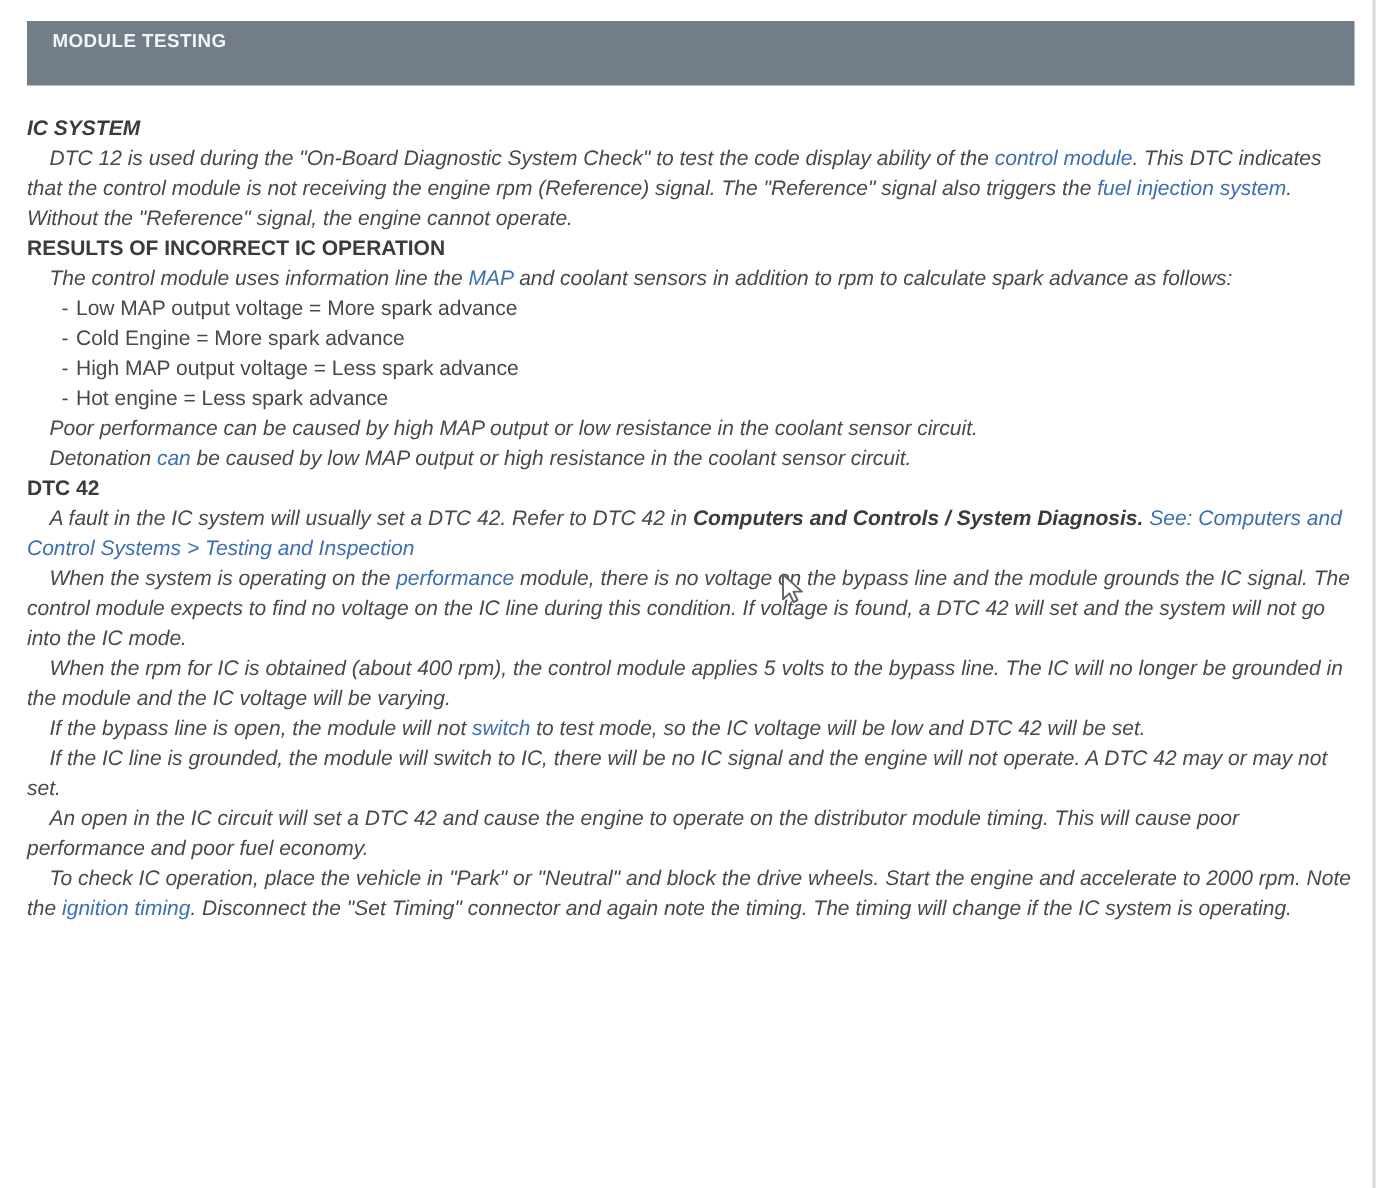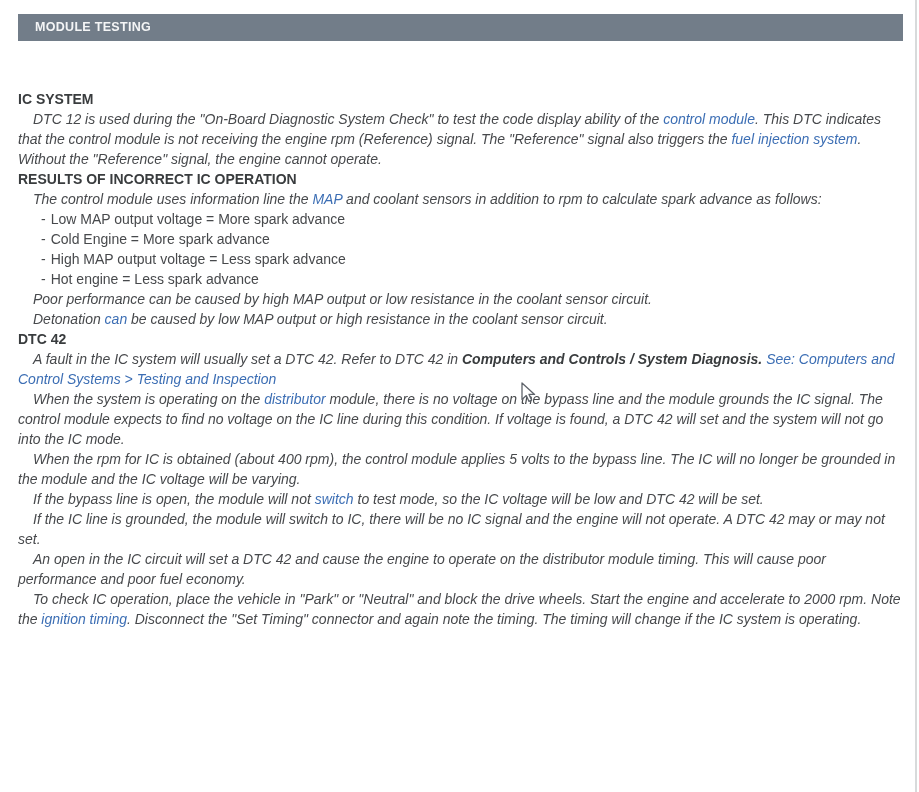--- a/index.html
+++ b/index.html
@@ -10,31 +10,31 @@
     --link:#3c6eb4;
     --rule:#d8dadb;
   }
   html,body{margin:0;padding:0;}
   body{
     width:919px;height:792px;overflow:hidden;background:#ffffff;
     font-family:"Liberation Sans","DejaVu Sans",sans-serif;
   }
   .page{position:relative;width:919px;height:792px;background:#ffffff;}
   .title-bar{
-    position:absolute;left:18px;top:14px;width:885px;height:27px;
+    position:absolute;left:18px;top:14px;width:885px;height:43px;
     background:var(--bar-bg);color:var(--bar-fg);
     font-size:12.5px;font-weight:bold;letter-spacing:.3px;
     line-height:27px;padding-left:17px;box-sizing:border-box;
     user-select:none;
   }
   .content{
     position:absolute;left:18px;top:41px;width:884px;
     color:var(--text);font-size:14px;line-height:20px;
   }
-  .content > :first-child{margin-top:48px;}
+  .content > :first-child{margin-top:34px;font-style:italic;}
   .content h2{
     margin:0;font-size:14px;line-height:20px;font-weight:bold;color:var(--heading);
   }
   .content p{margin:0;font-style:italic;}
   .content p.indent{text-indent:15px;}
   .gap{margin-top:20px;}
   a.doclink{color:var(--link);text-decoration:none;cursor:pointer;}
   strong{color:var(--heading);font-weight:bold;}
   .dash-list{margin:0;}
   .li{padding-left:23px;}
@@ -65,21 +65,21 @@
       <div class="dash-list gap">
         <div class="li"><span class="dash">-</span><span>Low MAP output voltage = More spark advance</span></div>
         <div class="li"><span class="dash">-</span><span>Cold Engine = More spark advance</span></div>
         <div class="li"><span class="dash">-</span><span>High MAP output voltage = Less spark advance</span></div>
         <div class="li"><span class="dash">-</span><span>Hot engine = Less spark advance</span></div>
       </div>
       <p class="indent"><span>Poor performance can be caused by high MAP output or low resistance in the coolant sensor circuit.</span></p>
       <p class="indent gap"><span>Detonation </span><a class="doclink" href="#">can</a><span> be caused by low MAP output or high resistance in the coolant sensor circuit.</span></p>
       <h2 class="gap">DTC 42</h2>
       <p class="indent"><span>A fault in the IC system will usually set a DTC 42. Refer to DTC 42 in </span><strong>Computers and Controls / System Diagnosis.</strong><span> </span><a class="doclink" href="#">See: Computers and Control Systems &gt; Testing and Inspection</a></p>
-      <p class="indent gap"><span>When the system is operating on the </span><a class="doclink" href="#">distributor</a><span> module, there is no voltage on the bypass line and the module grounds the IC signal. The control module expects to find no voltage on the IC line during this condition. If voltage is found, a DTC 42 will set and the system will not go into the IC mode.</span></p>
+      <p class="indent gap"><span>When the system is operating on the </span><a class="doclink" href="#">performance</a><span> module, there is no voltage on the bypass line and the module grounds the IC signal. The control module expects to find no voltage on the IC line during this condition. If voltage is found, a DTC 42 will set and the system will not go into the IC mode.</span></p>
       <p class="indent gap"><span>When the rpm for IC is obtained (about 400 rpm), the control module applies 5 volts to the bypass line. The IC will no longer be grounded in the module and the IC voltage will be varying.</span></p>
       <p class="indent"><span>If the bypass line is open, the module will not </span><a class="doclink" href="#">switch</a><span> to test mode, so the IC voltage will be low and DTC 42 will be set.</span></p>
       <p class="indent"><span>If the IC line is grounded, the module will switch to IC, there will be no IC signal and the engine will not operate. A DTC 42 may or may not set.</span></p>
       <p class="indent gap"><span>An open in the IC circuit will set a DTC 42 and cause the engine to operate on the distributor module timing. This will cause poor performance and poor fuel economy.</span></p>
       <p class="indent"><span>To check IC operation, place the vehicle in "Park" or "Neutral" and block the drive wheels. Start the engine and accelerate to 2000 rpm. Note the </span><a class="doclink" href="#">ignition timing</a><span>. Disconnect the "Set Timing" connector and again note the timing. The timing will change if the IC system is operating.</span></p>
     </div>
 
   <div class="right-rule"></div>
 
   <svg class="cursor" viewBox="0 0 24 24">

